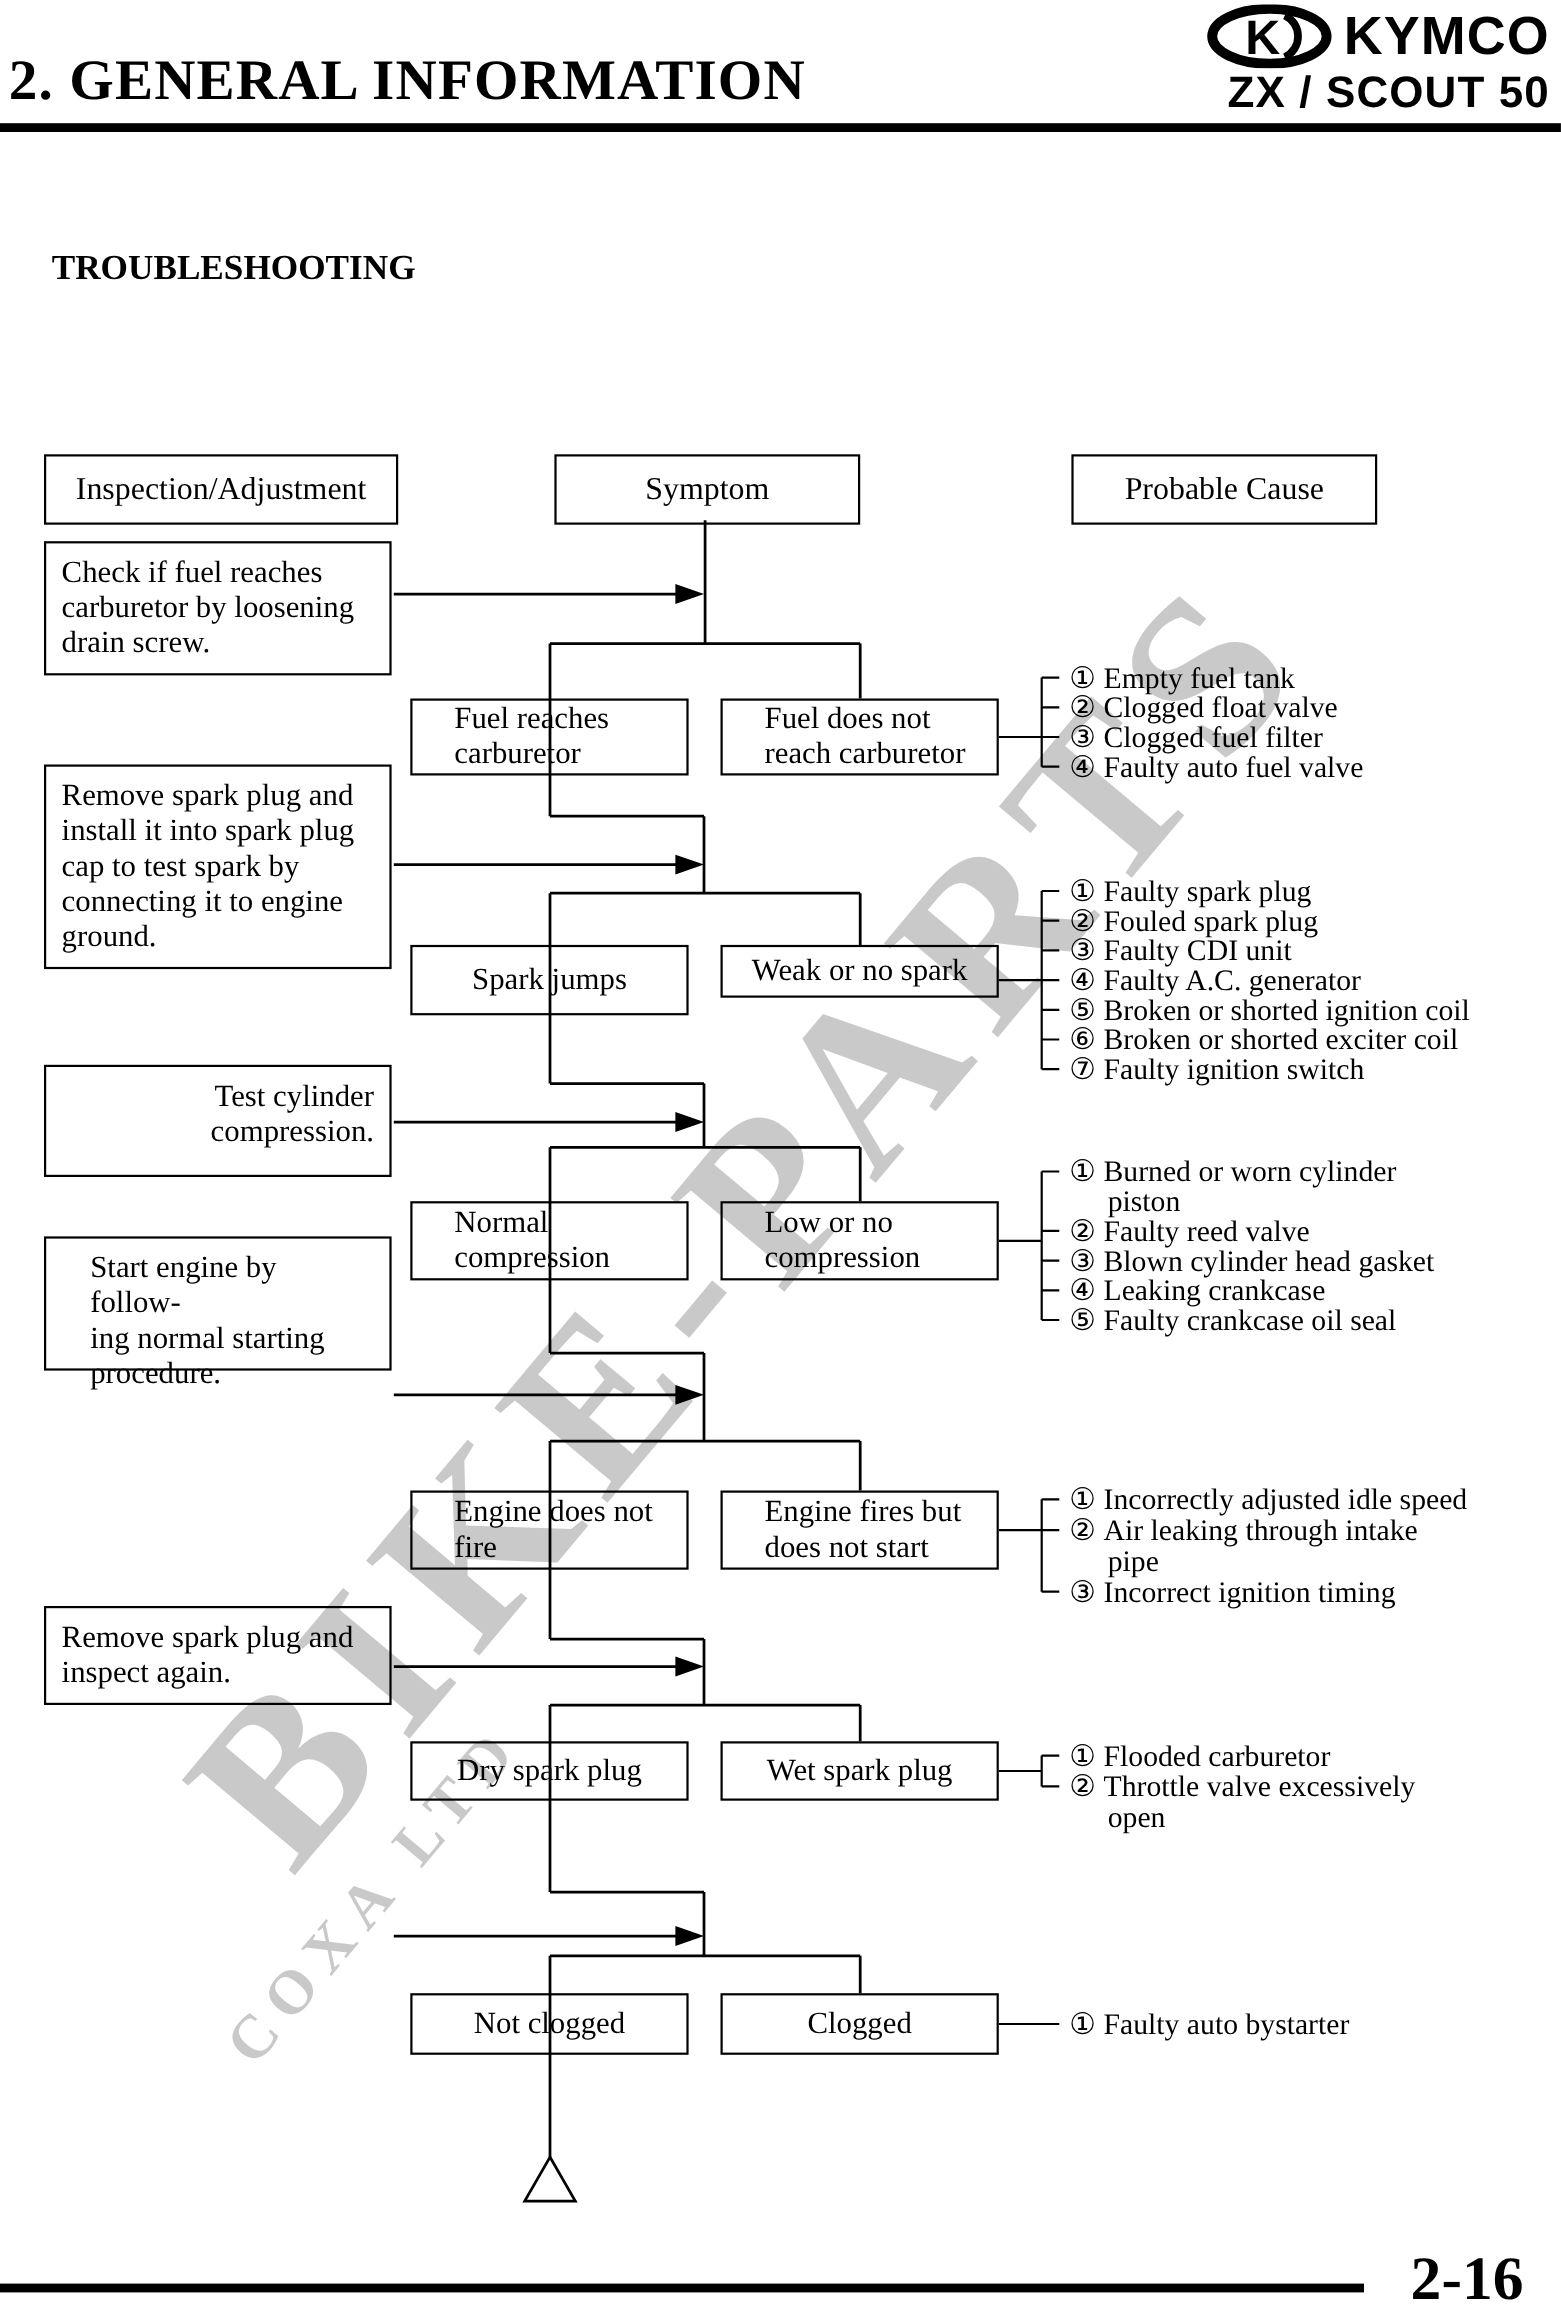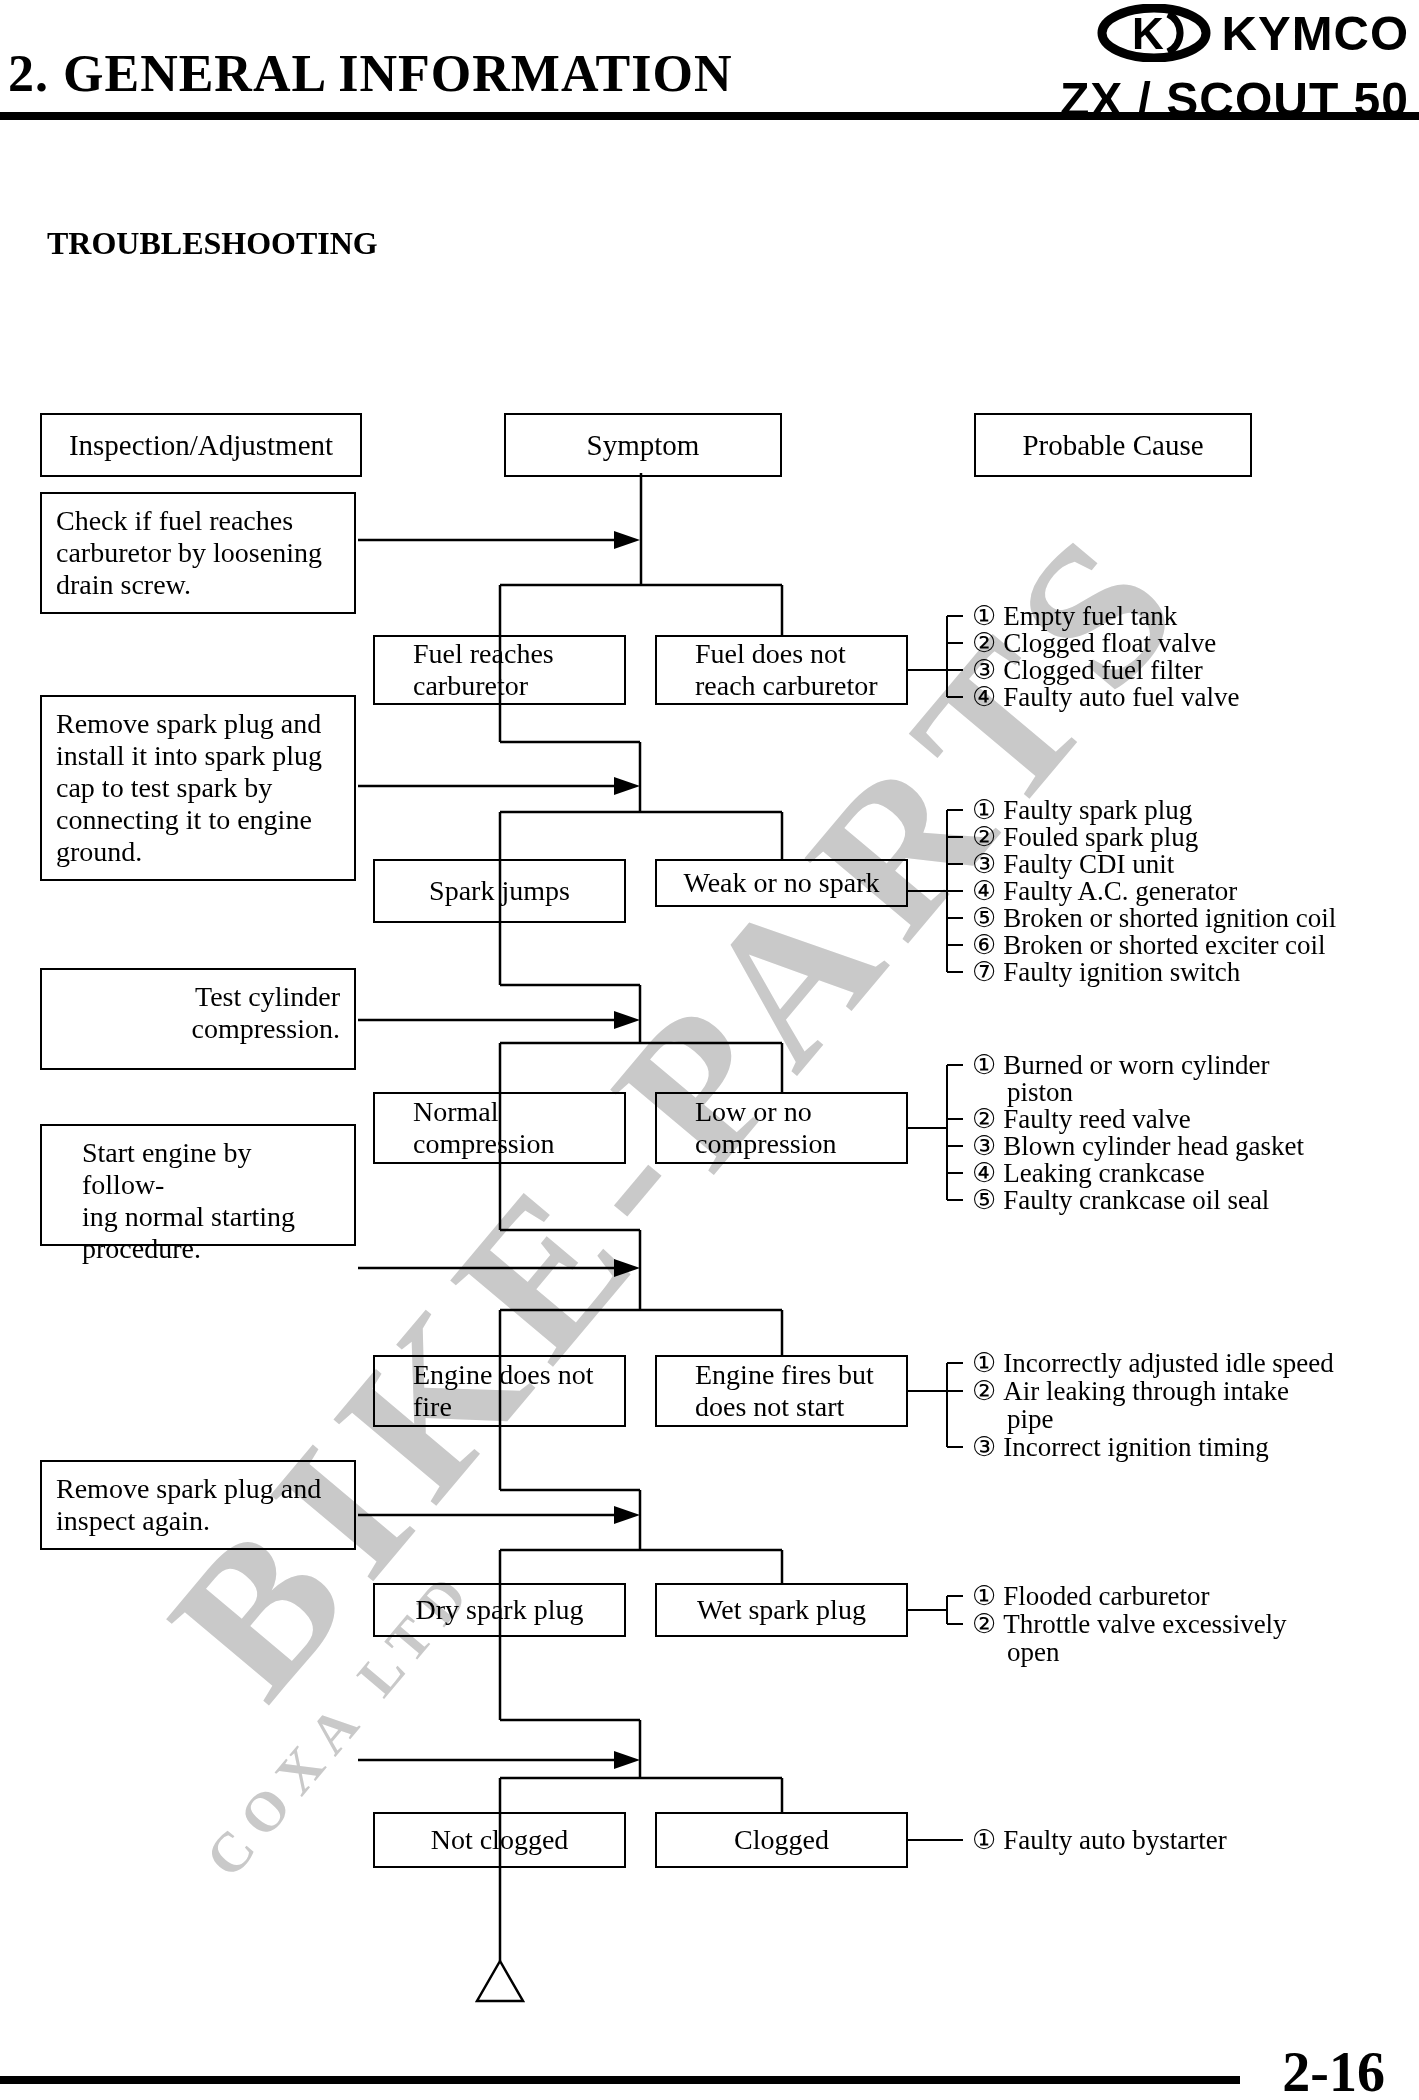--- a/index.html
+++ b/index.html
@@ -6,21 +6,21 @@
   .page{position:relative;width:1419px;height:2100px;background:#ffffff;overflow:hidden;
         font-family:"Liberation Serif","DejaVu Serif",serif;color:#000;}
   
   .section-title{position:absolute;left:8px;top:44px;font-size:52px;font-weight:bold;
                  letter-spacing:1px;z-index:4;}
   .rule{position:absolute;left:0;width:1419px;height:8px;background:#000;z-index:4;}
   .logo{position:absolute;top:4px;right:10px;text-align:right;z-index:4;
         font-family:"Liberation Sans","DejaVu Sans",sans-serif;}
   .logo-row{display:flex;align-items:center;justify-content:flex-end;gap:10px;}
   .brand{font-size:49px;font-weight:900;letter-spacing:1px;line-height:56px;}
-  .model{font-size:48px;font-weight:900;letter-spacing:1px;line-height:44px;margin-top:16px;}
+  .model{font-size:40px;font-weight:900;letter-spacing:1px;line-height:44px;margin-top:0px;}
   
   .main-title{position:absolute;left:47px;top:225px;font-size:32px;font-weight:bold;z-index:4;}
   .sub-title{position:absolute;left:47px;top:315px;font-size:27px;font-weight:bold;z-index:4;}
   
   .hbox{position:absolute;height:60px;border:2.5px solid #000;display:flex;align-items:center;
         justify-content:center;font-size:29px;z-index:3;background:transparent;}
   .ibox{position:absolute;left:40px;width:316px;border:2.5px solid #000;box-sizing:border-box;
         padding:11px 14px;font-size:28px;line-height:32px;white-space:pre-line;z-index:3;
         background:transparent;}
   .pbox{position:absolute;width:253px;border:2.5px solid #000;box-sizing:border-box;

